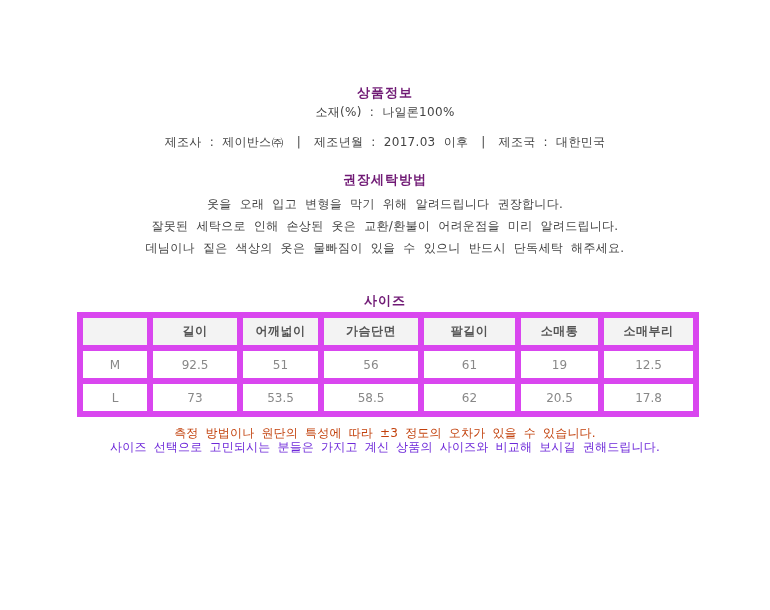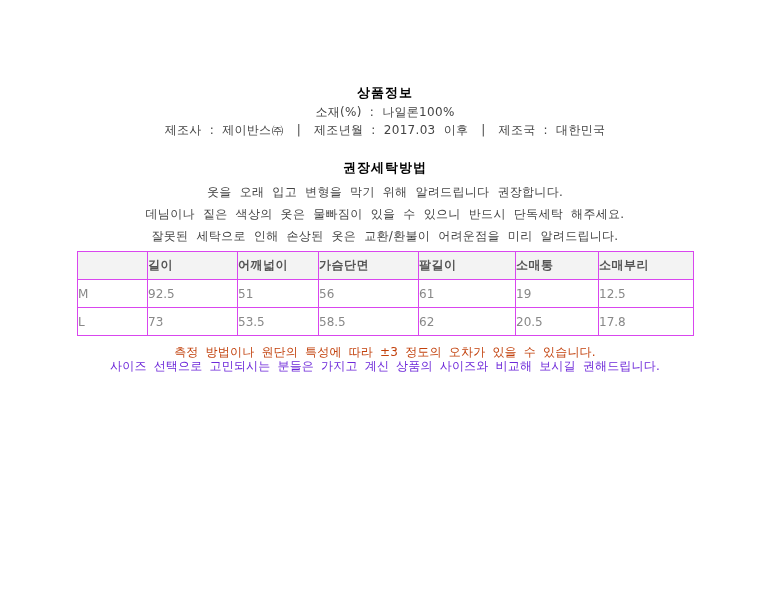--- a/index.html
+++ b/index.html
@@ -12,34 +12,34 @@
     overflow: hidden;
   }
   .content {
     width: 616px;
     margin: 0 auto;
     text-align: center;
   }
   .sec-title {
     font-size: 13px;
     font-weight: bold;
-    color: #000000;
+    color: #701a75;
     line-height: 14px;
     letter-spacing: 1px;
   }
   .body-line {
     font-size: 12px;
     color: #444444;
     line-height: 14px;
     letter-spacing: 0.3px;
     word-spacing: 4px;
   }
   #product-title { padding-top: 86px; }
   #material-line { margin-top: 5px; }
-  #maker-line { margin-top: 4px; }
+  #maker-line { margin-top: 16px; }
   .field-sep { display: inline-block; margin: 0 13px; color: #444444; }
 
   #wash-title { margin-top: 24px; }
   .wash-lines { margin-top: 6px; }
   .wash-line {
     font-size: 12px;
     color: #444444;
     line-height: 22px;
     letter-spacing: 0.3px;
     word-spacing: 4px;
@@ -55,23 +55,23 @@
     word-spacing: 2px;
   }
   table.size-table {
     width: 616px;
     margin-top: 4px;
     border-collapse: collapse;
     table-layout: fixed;
     border: 1px solid #c3c3c3;
   }
   table.size-table th, table.size-table td {
-    border: 1px solid #d946ef;
+    border: 6px solid #d946ef;
     height: 27px;
-    text-align: left;
+    text-align: center;
     vertical-align: middle;
     padding: 0;
     font-size: 12px;
   }
   table.size-table thead th {
     background: #f3f3f3;
     color: #555555;
     font-weight: bold;
     letter-spacing: 0.5px;
   }
@@ -106,24 +106,25 @@
     <div class="body-line" id="material-line">소재(%) : 나일론100%</div>
 
     <div class="body-line" id="maker-line">
       <span>제조사 : 제이반스㈜</span><span class="field-sep">|</span><span>제조년월 : 2017.03 이후</span><span class="field-sep">|</span><span>제조국 : 대한민국</span>
     </div>
 
     <div class="sec-title" id="wash-title">권장세탁방법</div>
 
     <div class="wash-lines">
       <div class="wash-line">옷을 오래 입고 변형을 막기 위해 알려드립니다 권장합니다.</div>
+      <div class="wash-line">잘못된 세탁으로 인해 손상된 옷은 교환/환불이 어려운점을 미리 알려드립니다.</div>
       <div class="wash-line">데님이나 짙은 색상의 옷은 물빠짐이 있을 수 있으니 반드시 단독세탁 해주세요.</div>
-      <div class="wash-line">잘못된 세탁으로 인해 손상된 옷은 교환/환불이 어려운점을 미리 알려드립니다.</div>
     </div>
 
+    <div class="sec-title" id="size-title">사이즈</div>
 
 
     <table class="size-table">
       <colgroup>
         <col style="width:70px">
           <col style="width:90px">
           <col style="width:81px">
         <col style="width:100px">
           <col style="width:97px">
           <col style="width:83px">

